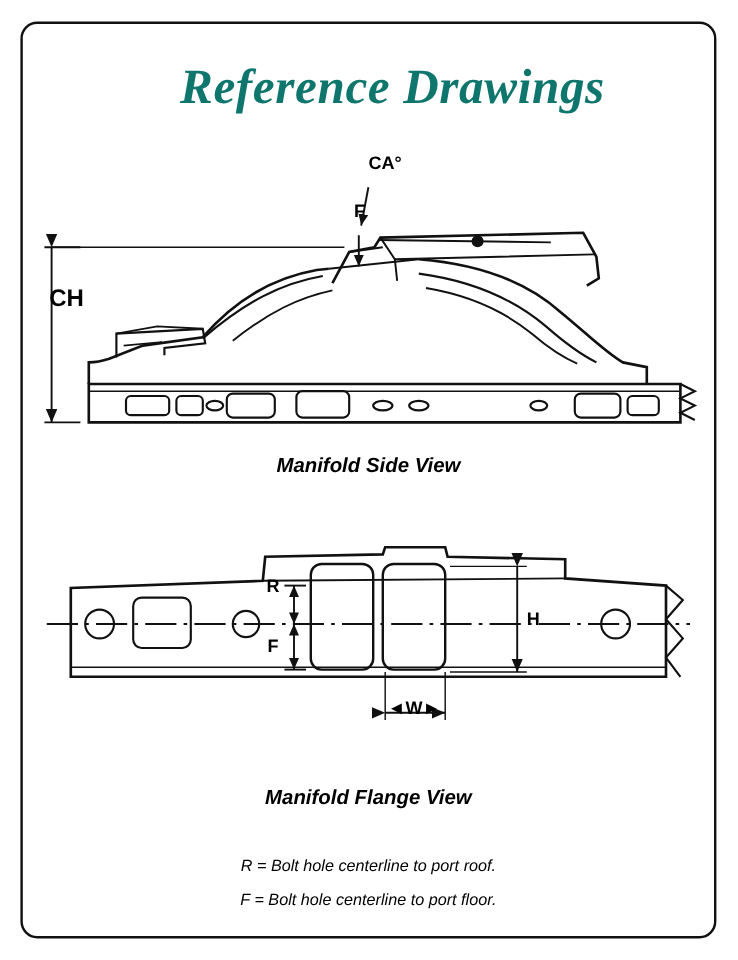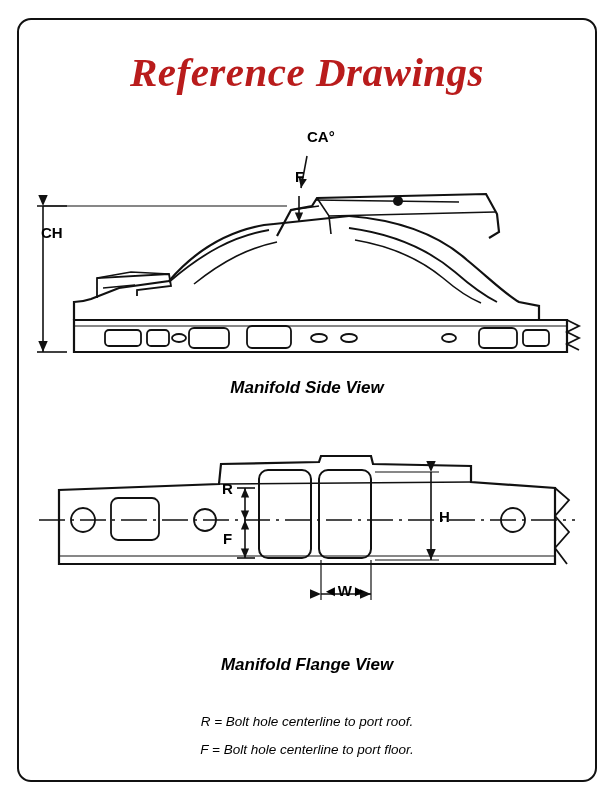--- a/index.html
+++ b/index.html
@@ -30,22 +30,23 @@
     position: absolute;
     left: 0;
     top: 28px;
     width: 100%;
     text-align: center;
     font-family: "Liberation Serif", serif;
     font-weight: bold;
     font-style: italic;
     font-size: 41px;
     letter-spacing: 0.5px;
-    color: #b91c1c;
+    color: #0f766e;
     white-space: nowrap;
+    padding-left: 20px;
   }
   .caption {
     position: absolute;
     width: 100%;
     left: 0;
     text-align: center;
     font-family: "Liberation Sans", sans-serif;
     font-weight: bold;
     font-style: italic;
     font-size: 17px;
@@ -201,21 +202,21 @@
       <g stroke-width="1.6">
         <path d="M302,574 L352,574" marker-start="url(#ar)" marker-end="url(#ar)"></path>
         <path d="M302,540 L302,580" stroke-width="1.2"></path>
         <path d="M352,540 L352,580" stroke-width="1.2"></path>
       </g>
     </g>
   </svg>
 
   <div class="lbl" style="left:288px; top:108px;">CA°</div>
   <div class="lbl" style="left:276px; top:148px;">F</div>
-  <div class="lbl" style="left:22px; top:204px; font-size:15px;">CH</div>
+  <div class="lbl" style="left:22px; top:218px; font-size:20px;">CH</div>
 
   <div class="lbl" style="left:203px; top:460px;">R</div>
   <div class="lbl" style="left:204px; top:510px;">F</div>
   <div class="lbl" style="left:420px; top:488px;">H</div>
   <div class="lbl" style="left:304px; top:562px;">◄W►</div>
 
   <div class="caption flange">Manifold Flange View</div>
   <div class="caption side">Manifold Side View</div>
 
   <div class="legend l1">R = Bolt hole centerline to port roof.</div>

